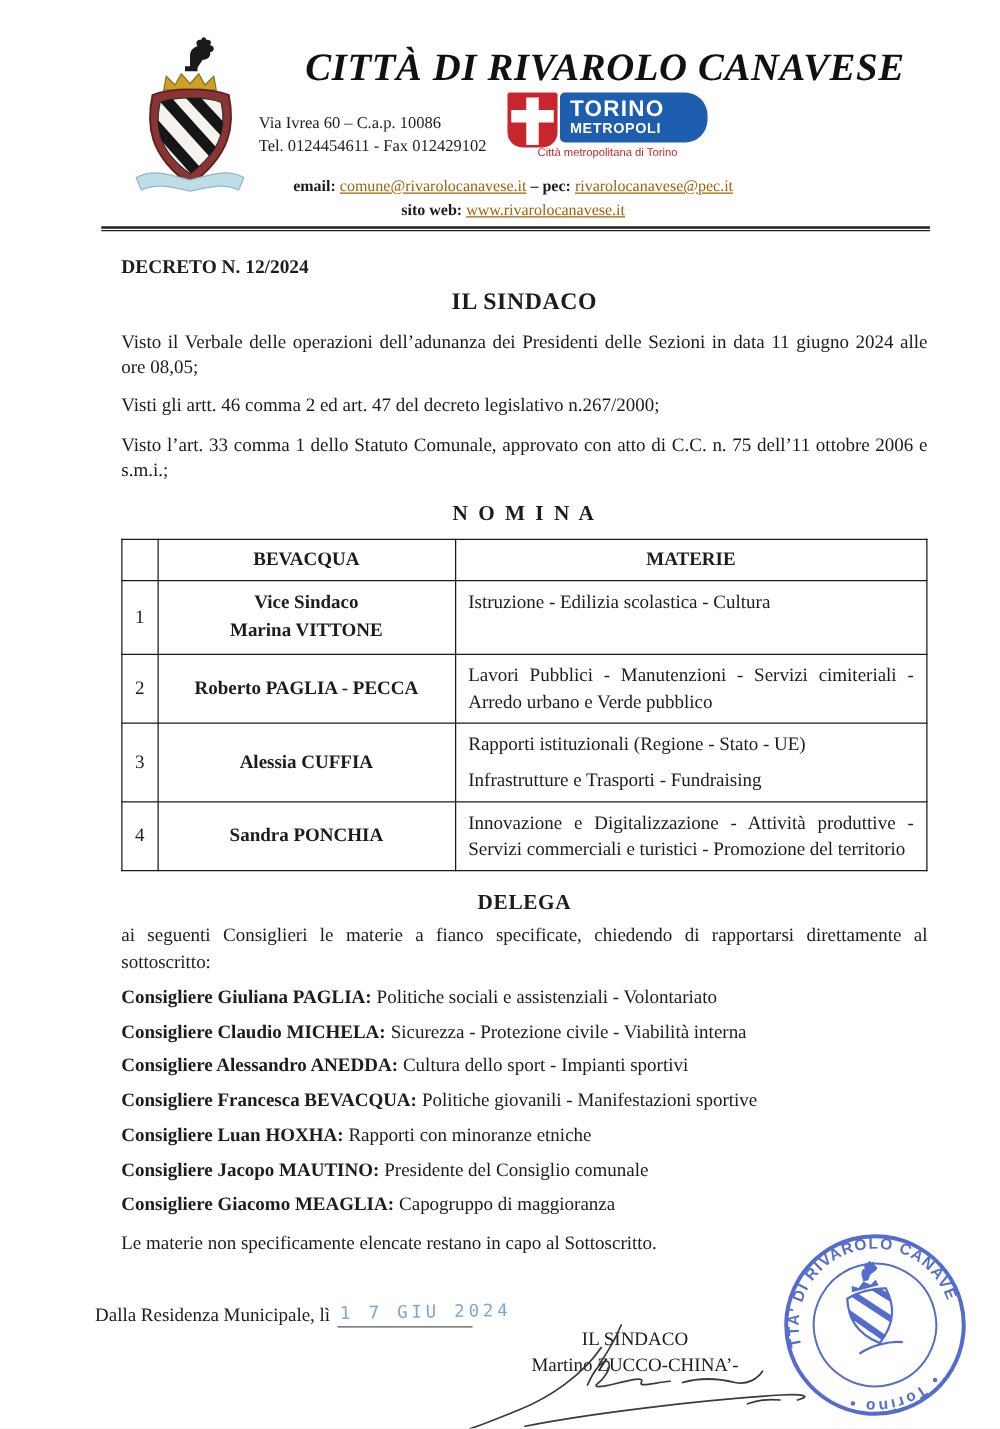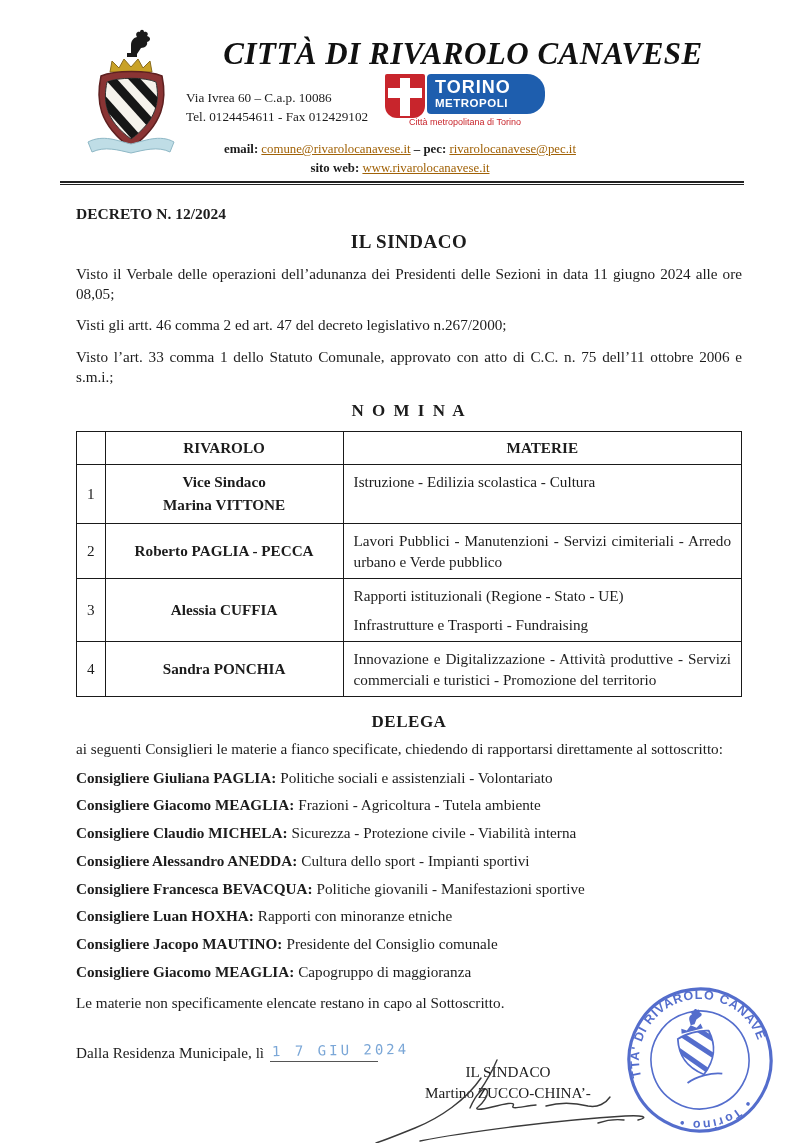--- a/index.html
+++ b/index.html
@@ -1,20 +1,20 @@
 <!DOCTYPE html>
 <html><head>
 <meta charset="utf-8">
 <style>
   * { margin:0; padding:0; box-sizing:border-box; }
   html,body { background:#e8e8e8; }
   .page {
     position:relative; width:800px; height:1143px; margin:0 auto;
     background:#ffffff; overflow:hidden;
-    font-family:"Liberation Serif", serif; color:#1c1c1c;
+    font-family:"Liberation Serif", serif; color:#1c1c1c;padding-left:21px;
   }
   
   .header { position:relative; height:186px; }
   .crest { position:absolute; left:78px; top:28px; width:107px; height:132px; }
   .main-title {
     position:absolute; left:185px; top:36px; width:556px; text-align:center;
     font-size:31px; font-weight:bold; font-style:italic; letter-spacing:0.5px; color:#111;
   }
   .addr { position:absolute; left:186px; top:88px; font-size:13.2px; line-height:1.45; }
   .logo-box { position:absolute; left:385px; top:74px; width:160px; }
@@ -142,21 +142,21 @@
     <p class="para">Visto il Verbale delle operazioni dell’adunanza dei Presidenti delle Sezioni in data 11 giugno 2024 alle ore 08,05;</p>
     <p class="para">Visti gli artt. 46 comma 2 ed art. 47 del decreto legislativo n.267/2000;</p>
     <p class="para">Visto l’art. 33 comma 1 dello Statuto Comunale, approvato con atto di C.C. n. 75 dell’11 ottobre 2006 e s.m.i.;</p>
 
     <div class="nomina-h">N O M I N A</div>
 
     <table class="nomina">
       <tbody>
           <tr>
         <th></th>
-        <th>RIVAROLO</th>
+        <th>BEVACQUA</th>
         <th>MATERIE</th>
       </tr>
       <tr>
         <td class="c-num">1</td>
         <td class="c-ass">
           <div>Vice Sindaco</div>
           <div>Marina VITTONE</div>
         </td>
         <td class="c-mat"><span>Istruzione - Edilizia scolastica - Cultura</span></td>
       </tr>
@@ -178,21 +178,20 @@
         <td class="c-ass">Sandra PONCHIA</td>
         <td class="c-mat">Innovazione e Digitalizzazione - Attività produttive - Servizi commerciali e turistici - Promozione del territorio</td>
       </tr>
     </tbody>
       </table>
 
     <div class="delega-h">DELEGA</div>
     <p class="delega-intro">ai seguenti Consiglieri le materie a fianco specificate, chiedendo di rapportarsi direttamente al sottoscritto:</p>
 
     <div class="cons-item"><b>Consigliere Giuliana PAGLIA:</b><span>Politiche sociali e assistenziali - Volontariato</span></div>
-    <div class="cons-item"><b>Consigliere Giacomo MEAGLIA:</b><span>Frazioni - Agricoltura - Tutela ambiente</span></div>
     <div class="cons-item"><b>Consigliere Claudio MICHELA:</b><span>Sicurezza - Protezione civile - Viabilità interna</span></div>
     <div class="cons-item"><b>Consigliere Alessandro ANEDDA:</b><span>Cultura dello sport - Impianti sportivi</span></div>
     <div class="cons-item"><b>Consigliere Francesca BEVACQUA:</b><span>Politiche giovanili - Manifestazioni sportive</span></div>
     <div class="cons-item"><b>Consigliere Luan HOXHA:</b><span>Rapporti con minoranze etniche</span></div>
     <div class="cons-item"><b>Consigliere Jacopo MAUTINO:</b><span>Presidente del Consiglio comunale</span></div>
     <div class="cons-item"><b>Consigliere Giacomo MEAGLIA:</b><span>Capogruppo di maggioranza</span></div>
 
     <div class="closing">Le materie non specificamente elencate restano in capo al Sottoscritto.</div>
   </div>
 

